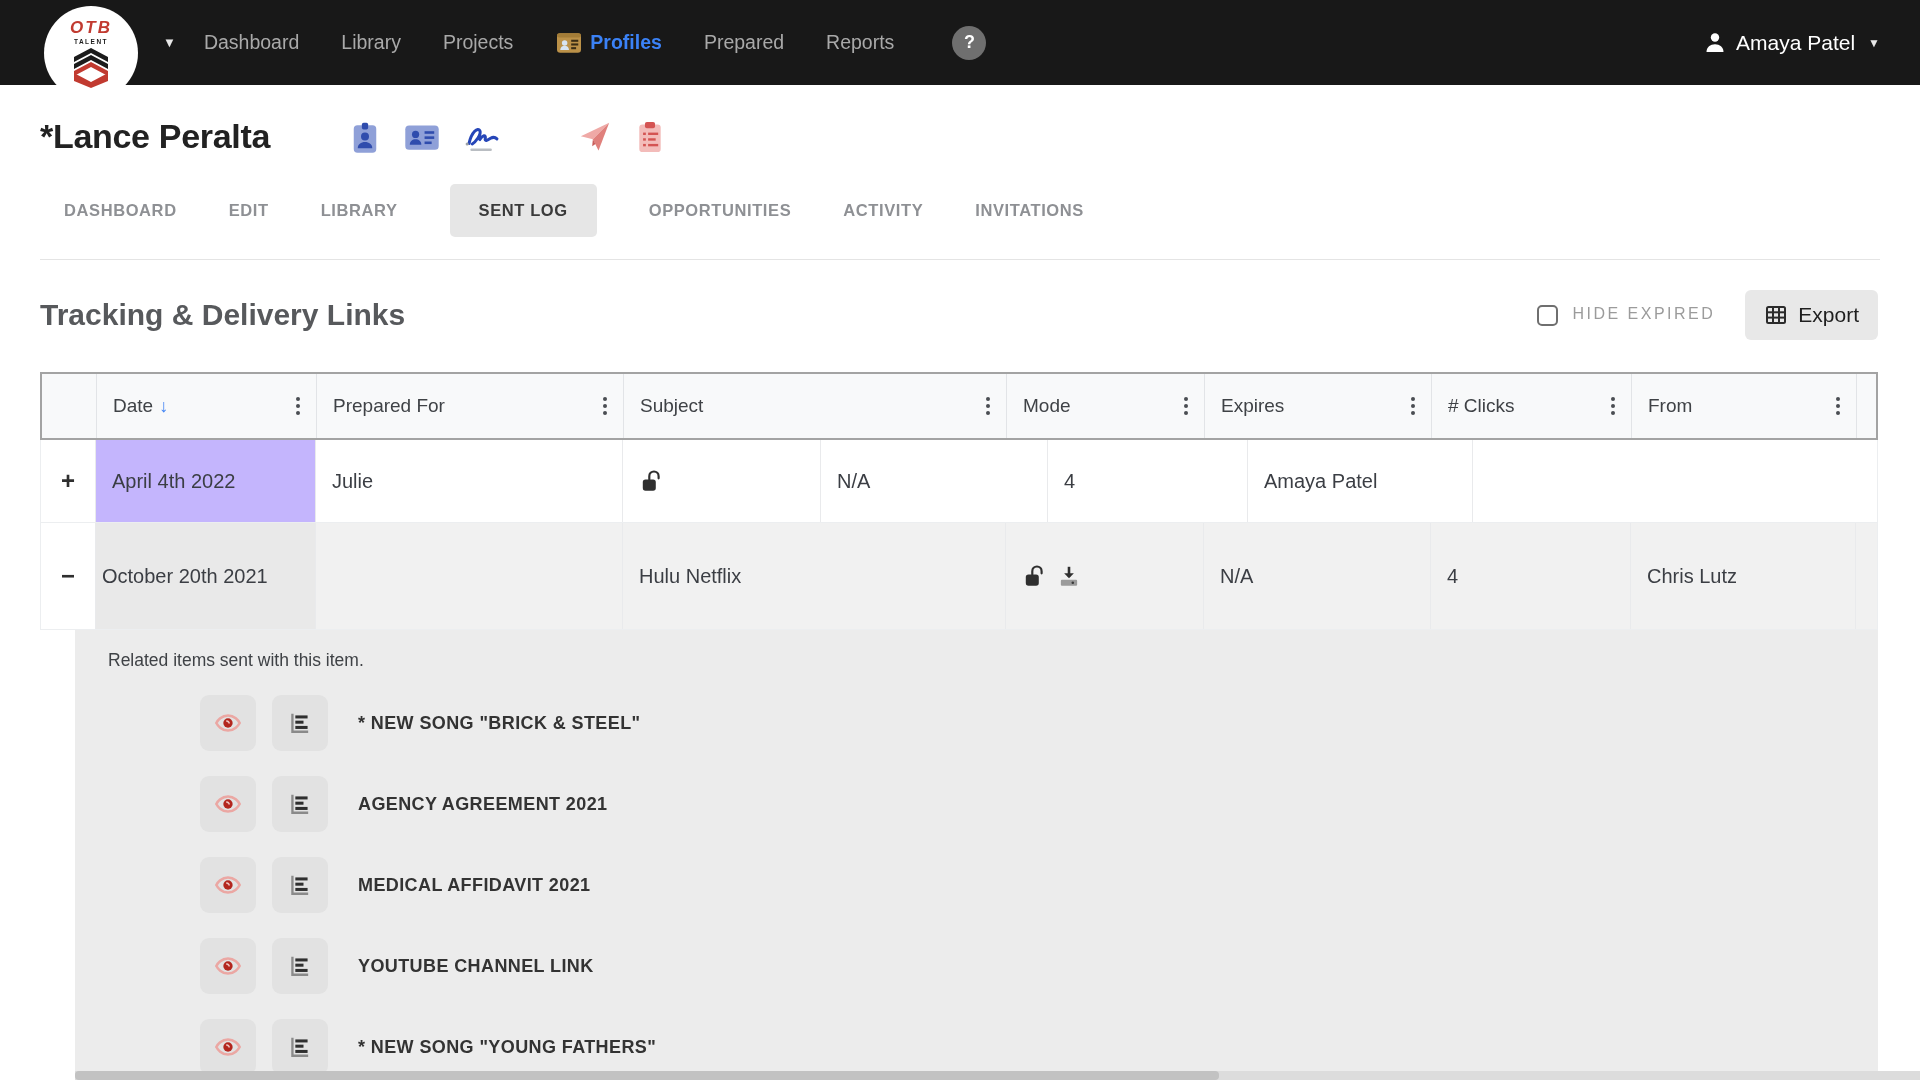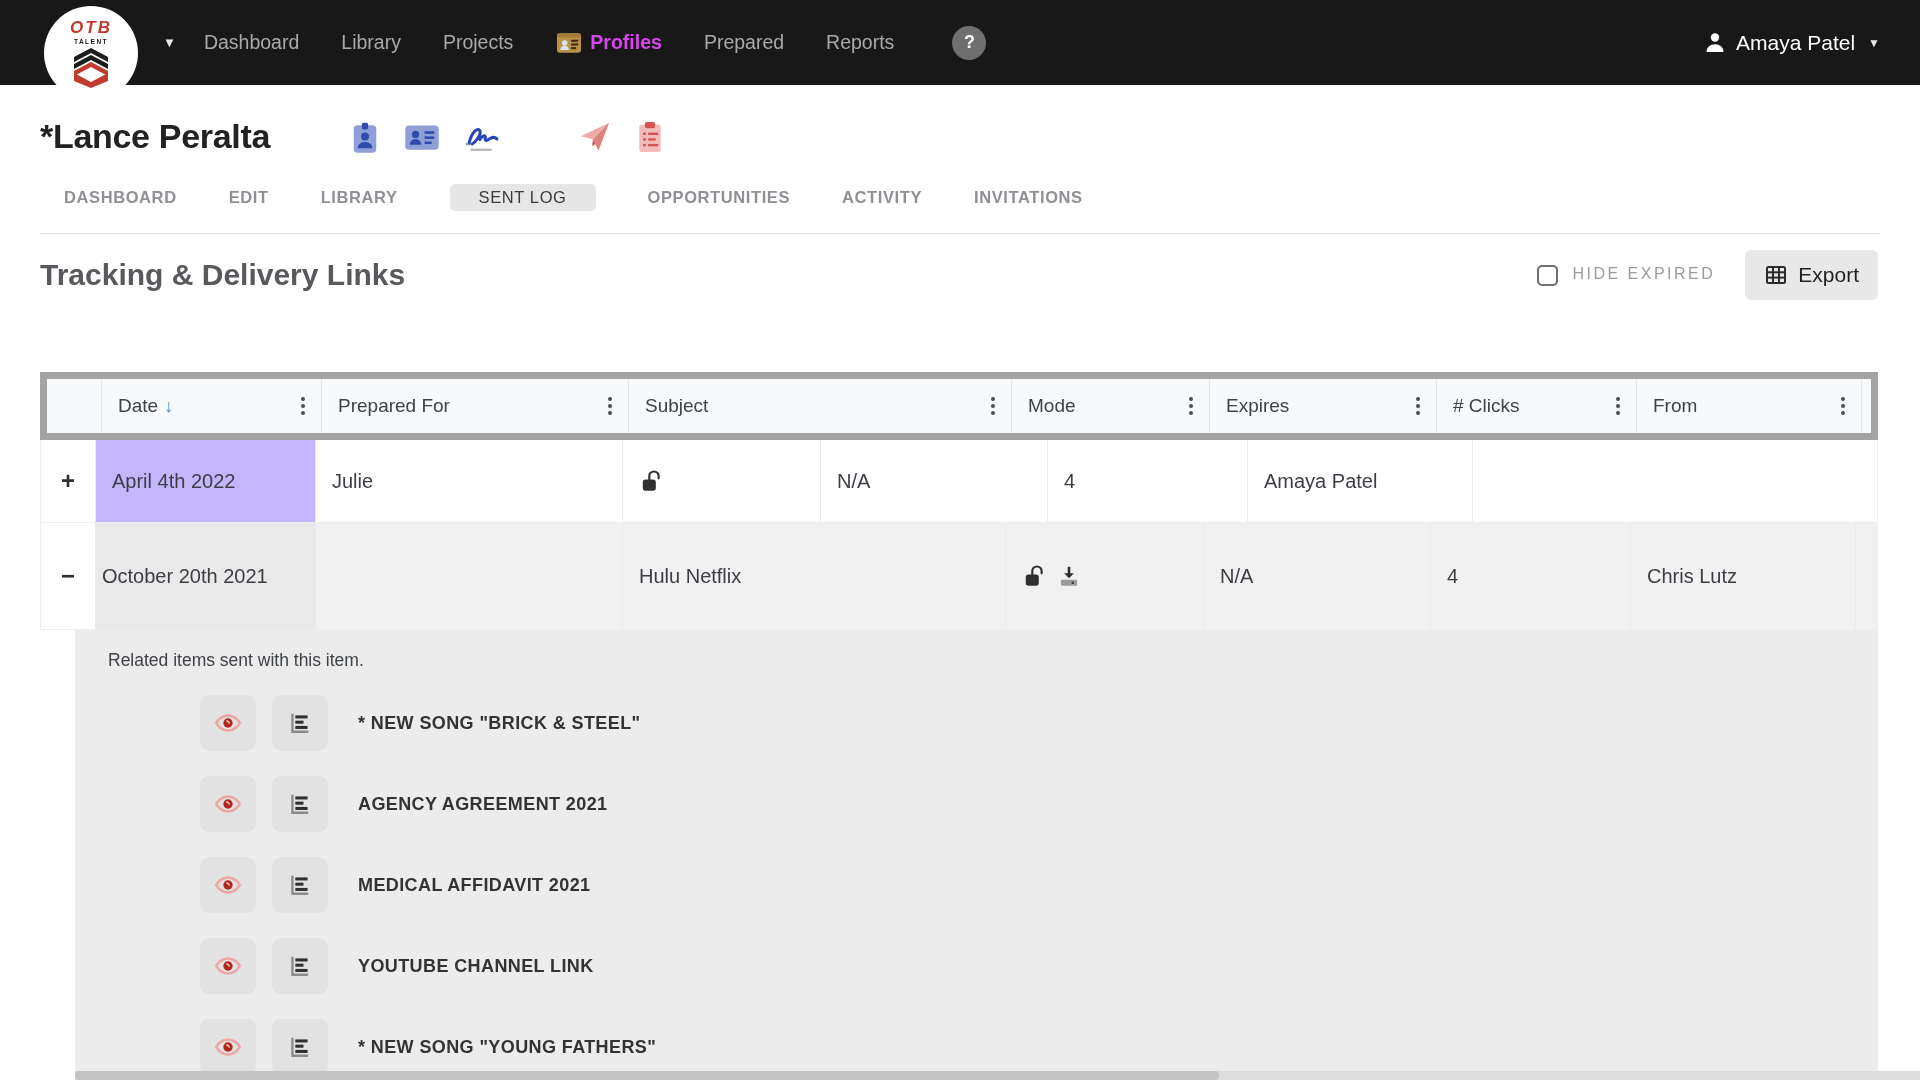--- a/index.html
+++ b/index.html
@@ -10,61 +10,61 @@
   
   .topnav { position:relative; height:85px; background:#181818; display:flex; align-items:center; }
   .brand-wrap { position:relative; width:155px; height:85px; flex:0 0 auto; }
   .brand-logo { position:absolute; left:44px; top:6px; width:94px; height:94px; border-radius:50%;
     background:#fff; display:flex; flex-direction:column; align-items:center; justify-content:center; z-index:5; }
   .brand-otb { color:#c13a30; font-weight:bold; font-size:17px; letter-spacing:2px; line-height:1;font-style:italic; }
   .brand-talent { color:#1c1c1c; font-size:6.5px; font-weight:bold; letter-spacing:1.5px; margin-top:2px; }
   .brand-caret { color:#e8e8e8; font-size:13px; margin-left:8px; cursor:pointer; }
   .nav-items { display:flex; align-items:center; gap:42px; margin-left:28px; }
   .nav-item { color:#a9a9a9; font-size:19.5px; text-decoration:none; display:flex; align-items:center; gap:7px; cursor:pointer; }
-  .nav-item.active { color:#d946ef; font-weight:bold; }
+  .nav-item.active { color:#3b82f6; font-weight:bold; }
   .help-btn { width:34px; height:34px; border-radius:50%; background:#6f6f6f; color:#fff;
     font-size:18px; font-weight:bold; display:flex; align-items:center; justify-content:center; margin-left:16px; cursor:pointer; }
   .nav-right { margin-left:auto; margin-right:40px; display:flex; align-items:center; gap:9px; color:#fff;
     font-size:21px; cursor:pointer; }
   .nav-right .caret { font-size:12px; color:#e8e8e8; margin-left:4px; }
 
   
   .title-row { display:flex; align-items:center; margin:32px 40px 0 40px; }
   .page-title { font-size:34px; font-weight:bold; color:#222; letter-spacing:-0.3px; }
   .title-icons { display:flex; align-items:center; gap:24px; margin-left:80px; }
   .title-icons .gap { width:28px; }
   .icon-btn { background:none; border:none; cursor:pointer; display:flex; align-items:center; }
 
   
   .tabs { display:flex; align-items:center; gap:52px; margin:28px 40px 0 64px; }
   .tab { font-size:16.5px; font-weight:600; letter-spacing:0.6px; color:#8e9094; cursor:pointer; white-space:nowrap; }
-  .tab.active { background:#e6e6e6; color:#3a3a3a; border-radius:5px; padding:4px 29px; font-weight:normal; }
+  .tab.active { background:#e6e6e6; color:#3a3a3a; border-radius:5px; padding:17px 29px; font-weight:bold; }
   .tabs-divider { height:1px; background:#e4e4e4; margin:22px 40px 0 40px; }
 
   
-  .section-row { display:flex; align-items:center; margin:16px 42px 0 40px;gap:32px; }
+  .section-row { display:flex; align-items:center; margin:30px 42px 0 40px;gap:32px; }
   .section-heading { font-size:30px; font-weight:bold; color:#57595c; }
   .section-controls { margin-left:auto; display:flex; align-items:center; gap:30px; }
   .hide-expired { display:flex; gap:14px; cursor:pointer; }
   .checkbox { width:21px; height:21px; border:2px solid #6f6f6f; border-radius:5px; background:#fff; }
   .hide-expired-label { font-size:16px; color:#9b9b9b; letter-spacing:2.5px; }
   .export-btn { display:flex; align-items:flex-start; gap:10px; background:#e8e8e8; border:none; border-radius:6px;
     padding:13px 19px; font-size:21px; color:#1f1f1f; cursor:pointer; font-family:inherit; }
 
   
   .table { position:absolute; left:40px; top:372px; width:1838px; }
   .trow { display:flex; }
   .cell { flex:0 0 auto; display:flex; align-items:center; padding:0 16px;
     border-right:1px solid #e9eaec; overflow:hidden; }
   .c-exp { width:55px; justify-content:center; padding:0; }
   .c-date { width:220px; } .c-prep { width:307px; } .c-subj { width:383px; }
   .c-mode { width:198px; } .c-expires { width:227px; } .c-clicks { width:200px; }
   .c-from { width:225px; } .c-spacer { width:23px; border-right:none; padding:0; }
 
-  .thead { height:68px; background:#f8f9fa; border:7px solid #a3a3a3; }
+  .thead { height:68px; background:#f8f9fa; border:2px solid #a3a3a3; }
   .thead .cell { border-right:1px solid #e2e4e7; font-size:19px; color:#3f4246; }
   .thead .c-spacer { border-right:none; }
   .col-label { white-space:nowrap; }
   .sort-arrow { color:#4285f4; font-size:18px; margin-left:6px; }
   .kebab { margin-left:auto; width:4px; height:4px; border-radius:50%; background:#4a4d52;
     box-shadow:0 -7px 0 #4a4d52, 0 7px 0 #4a4d52; cursor:pointer; flex:0 0 auto; }
 
   .tbody-row { border-left:1px solid #eceef0; border-right:1px solid #eceef0; border-bottom:1px solid #eceef0; }
   .row-1 { height:83px; background:#fff; }
   .row-1 .c-date { background:#c4b5fd; }

